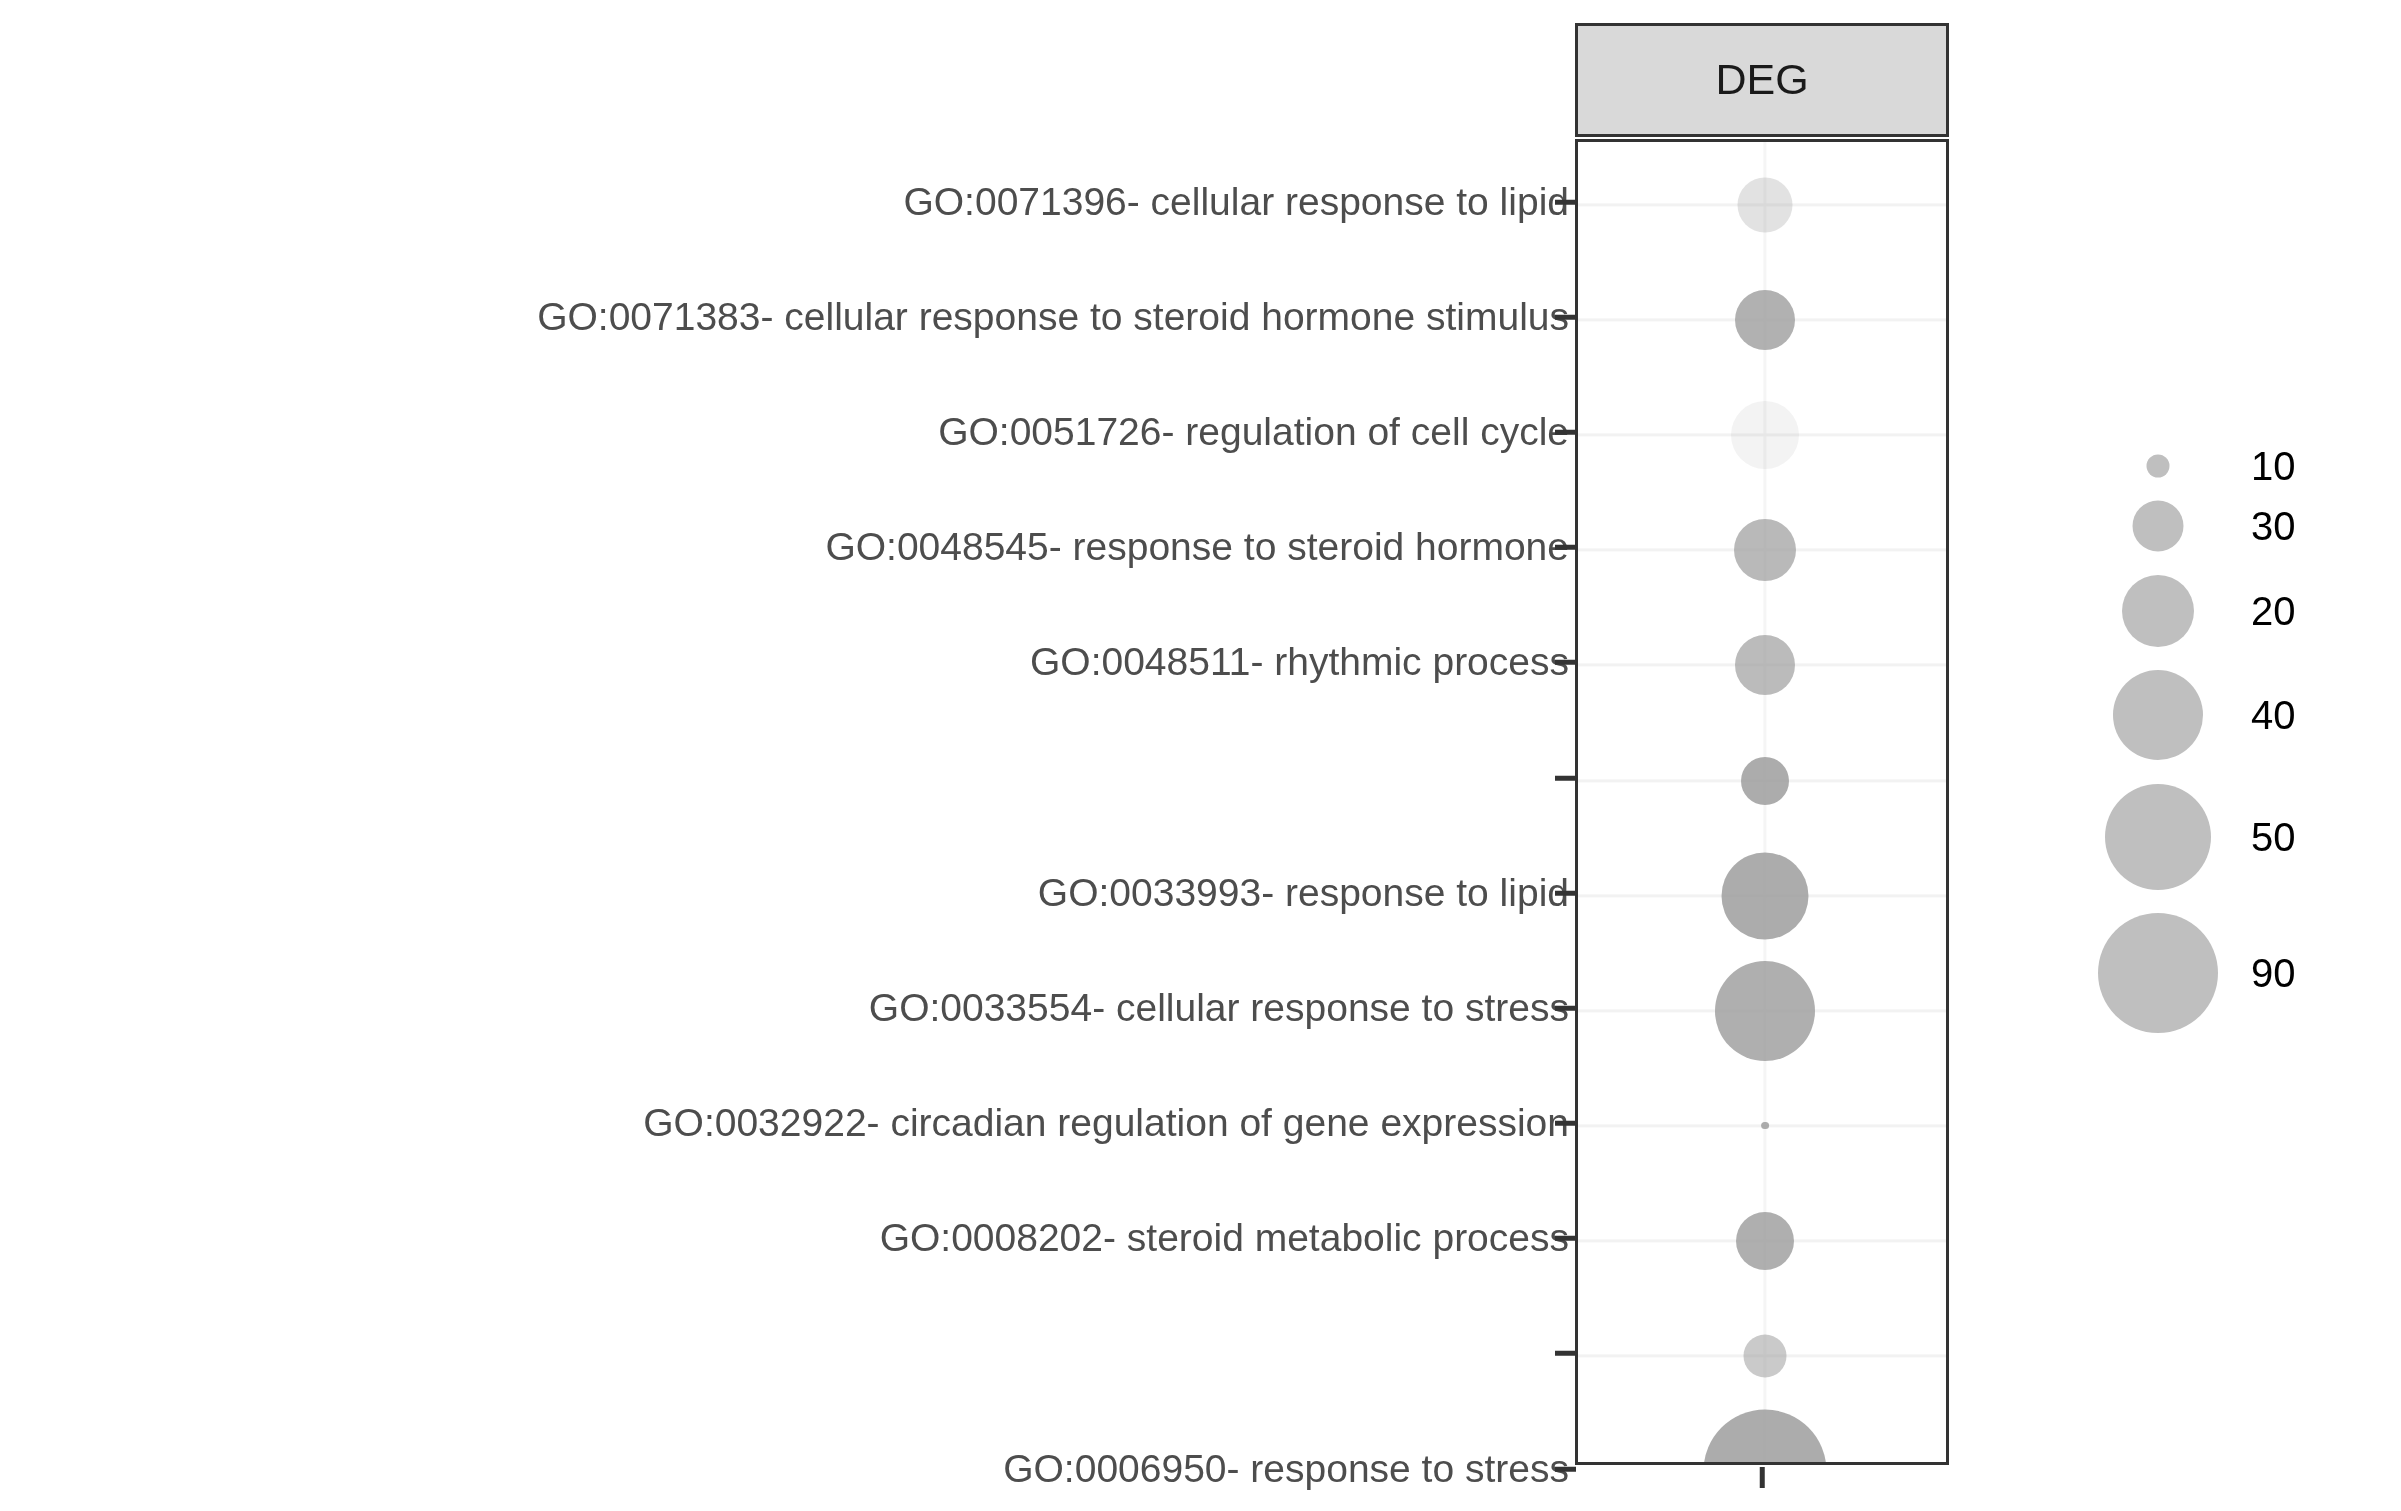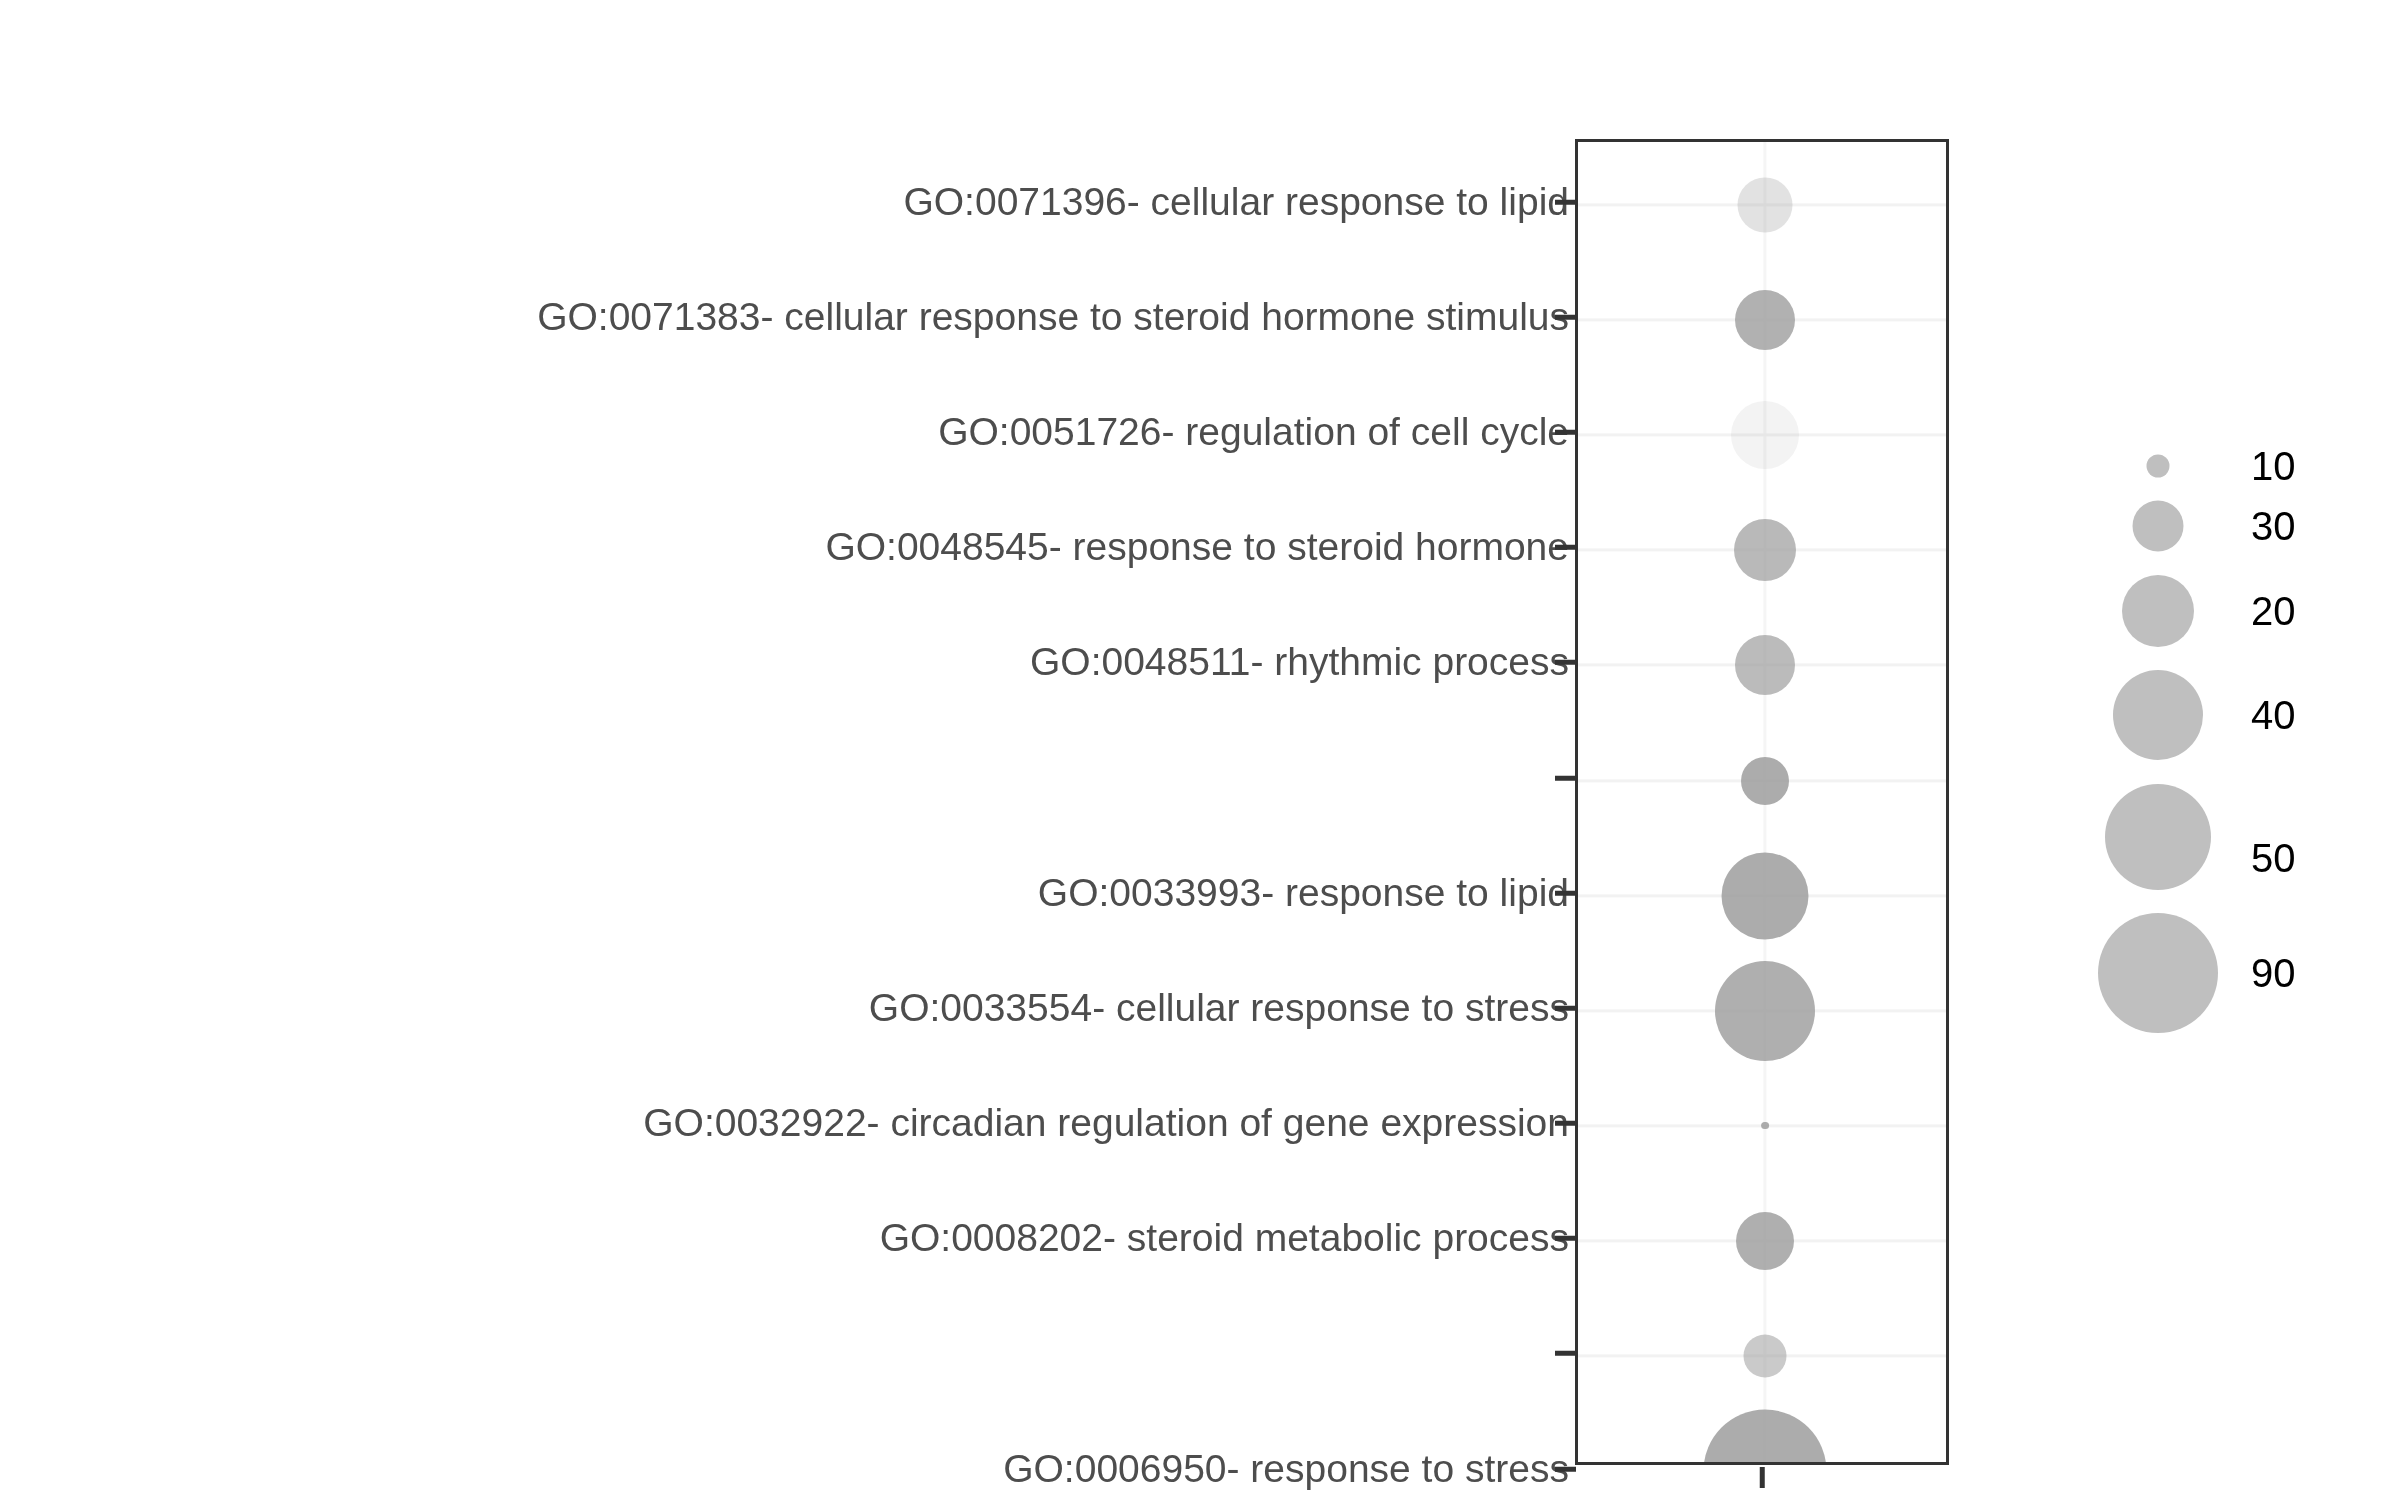--- a/index.html
+++ b/index.html
@@ -55,20 +55,23 @@
     <div class="ylab" style="top: 547px;">GO:0048545- response to steroid hormone</div>
     <div class="ylab" style="top: 662px;">GO:0048511- rhythmic process</div>
     <div class="ylab" style="top: 893px;">GO:0033993- response to lipid</div>
     <div class="ylab" style="top: 1008px;">GO:0033554- cellular response to stress</div>
     <div class="ylab" style="top: 1123px;">GO:0032922- circadian regulation of gene expression</div>
     <div class="ylab" style="top: 1238px;">GO:0008202- steroid metabolic process</div>
     <div class="ylab" style="top: 1469px;">GO:0006950- response to stress</div>
   </div>
 
 <div id="panel">
+  <div id="strip">
+    <span id="strip-label">DEG</span>
+  </div>
   <div id="plotarea">
       <div class="vgrid" style="left: 187px;"></div>
       <div class="gridline" style="top: 63px;"></div>
       <div class="bubble" title="GO:0071396- cellular response to lipid" style="width: 55px; height: 55px; left: 187px; top: 63px; opacity: 0.3;"></div>
       <div class="gridline" style="top: 178px;"></div>
       <div class="bubble" title="GO:0071383- cellular response to steroid hormone stimulus" style="width: 60px; height: 60px; left: 187px; top: 178px; opacity: 0.8;"></div>
       <div class="gridline" style="top: 293px;"></div>
       <div class="bubble" title="GO:0051726- regulation of cell cycle" style="width: 68px; height: 68px; left: 187px; top: 293px; opacity: 0.12;"></div>
       <div class="gridline" style="top: 408px;"></div>
       <div class="bubble" title="GO:0048545- response to steroid hormone" style="width: 62px; height: 62px; left: 187px; top: 408px; opacity: 0.72;"></div>
@@ -93,21 +96,21 @@
 <div id="legend">
 <div class="lkey" style="width: 23px; height: 23px; left: 120px; top: 155px;"></div>
     <div class="llab" style="left: 213px; top: 155px;">10</div>
     <div class="lkey" style="width: 51px; height: 51px; left: 120px; top: 215px;"></div>
     <div class="llab" style="left: 213px; top: 215px;">30</div>
     <div class="lkey" style="width: 72px; height: 72px; left: 120px; top: 300px;"></div>
     <div class="llab" style="left: 213px; top: 300px;">20</div>
     <div class="lkey" style="width: 90px; height: 90px; left: 120px; top: 404px;"></div>
     <div class="llab" style="left: 213px; top: 404px;">40</div>
     <div class="lkey" style="width: 106px; height: 106px; left: 120px; top: 526px;"></div>
-    <div class="llab" style="left: 213px; top: 526px; margin-top: 21px;">50</div>
+    <div class="llab" style="left: 213px; top: 526px;">50</div>
     <div class="lkey" style="width: 120px; height: 120px; left: 120px; top: 662px;"></div>
     <div class="llab" style="left: 213px; top: 662px;">90</div>
   </div>
 
 <div class="ytick" style="top: 202px; left: 1555px;"></div>
 <div class="ytick" style="top: 317px; left: 1555px;"></div>
 <div class="ytick" style="top: 432px; left: 1555px;"></div>
 <div class="ytick" style="top: 547px; left: 1555px;"></div>
 <div class="ytick" style="top: 662px; left: 1555px;"></div>
 <div class="ytick" style="top: 778px; left: 1555px;"></div>

